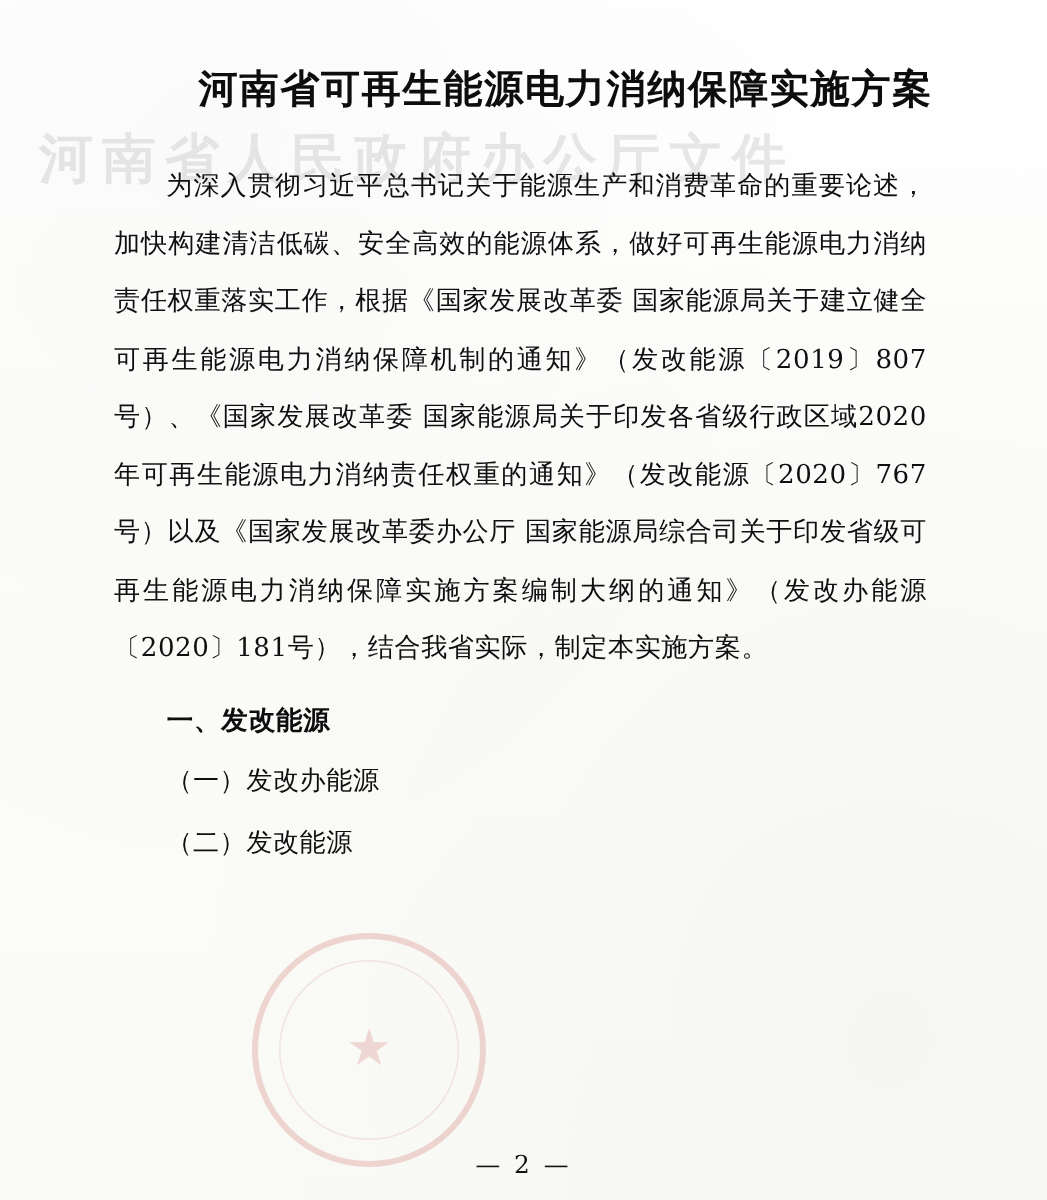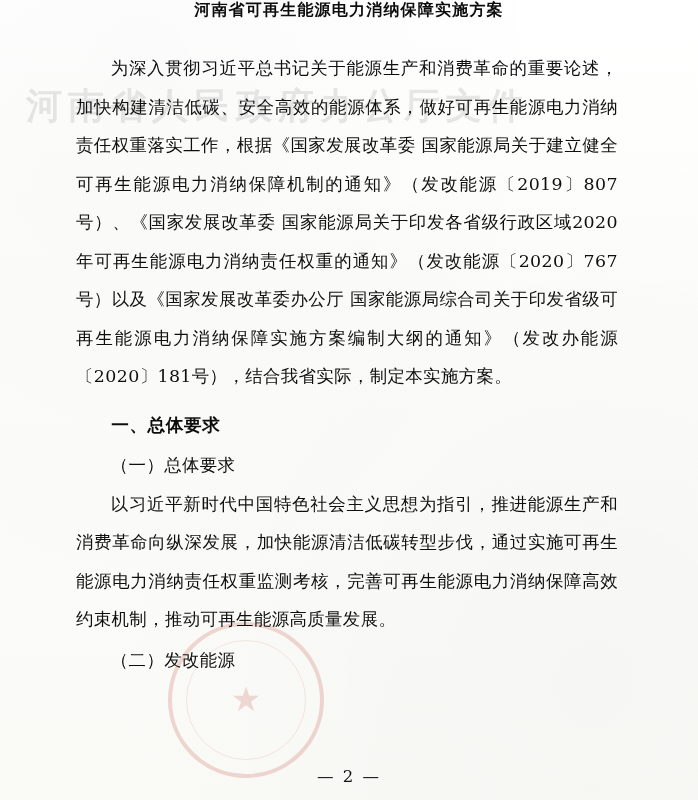--- a/index.html
+++ b/index.html
@@ -82,22 +82,23 @@
   }
 
   #content {
     position: relative;
     z-index: 3;
     padding: 0 76px;
   }
 
   .doc-title {
     margin: 0;
-    text-align: center;
-    font-size: 16px;
+    padding-top: 42px;
+    text-align: right;
+    font-size: 26px;
     font-weight: bold;
     letter-spacing: 1.2px;
     color: #0d0d0d;
     font-family: "DejaVu Serif", "Liberation Serif", serif;
   }
 
   .body-block {
     margin-top: 28px;
   }
 
@@ -159,23 +160,22 @@
   <div id="seal">
     <div id="seal-star">★</div>
   </div>
 
   <div id="content">
 
     <h1 class="doc-title">河南省可再生能源电力消纳保障实施方案</h1>
 
     <div class="body-block">
       <p class="para">为深入贯彻习近平总书记关于能源生产和消费革命的重要论述，加快构建清洁低碳、安全高效的能源体系，做好可再生能源电力消纳责任权重落实工作，根据《国家发展改革委 国家能源局关于建立健全可再生能源电力消纳保障机制的通知》（发改能源〔2019〕807号）、《国家发展改革委 国家能源局关于印发各省级行政区域2020年可再生能源电力消纳责任权重的通知》（发改能源〔2020〕767号）以及《国家发展改革委办公厅 国家能源局综合司关于印发省级可再生能源电力消纳保障实施方案编制大纲的通知》（发改办能源〔2020〕181号），结合我省实际，制定本实施方案。</p>
-      <p class="heading">一、总体要求</p>
-      <p class="subheading">（一）总体要求</p>
-      <p class="para">以习近平新时代中国特色社会主义思想为指引，推进能源生产和消费革命向纵深发展，加快能源清洁低碳转型步伐，通过实施可再生能源电力消纳责任权重监测考核，完善可再生能源电力消纳保障高效约束机制，推动可再生能源高质量发展。</p>
+      <p class="heading">一、发改能源</p>
+      <p class="subheading">（一）发改办能源</p>
       <p class="subheading">（二）发改能源</p>
     </div>
 
   </div>
 
   <div class="page-number">— 2 —</div>
 
 </div>
 
 </body></html>

